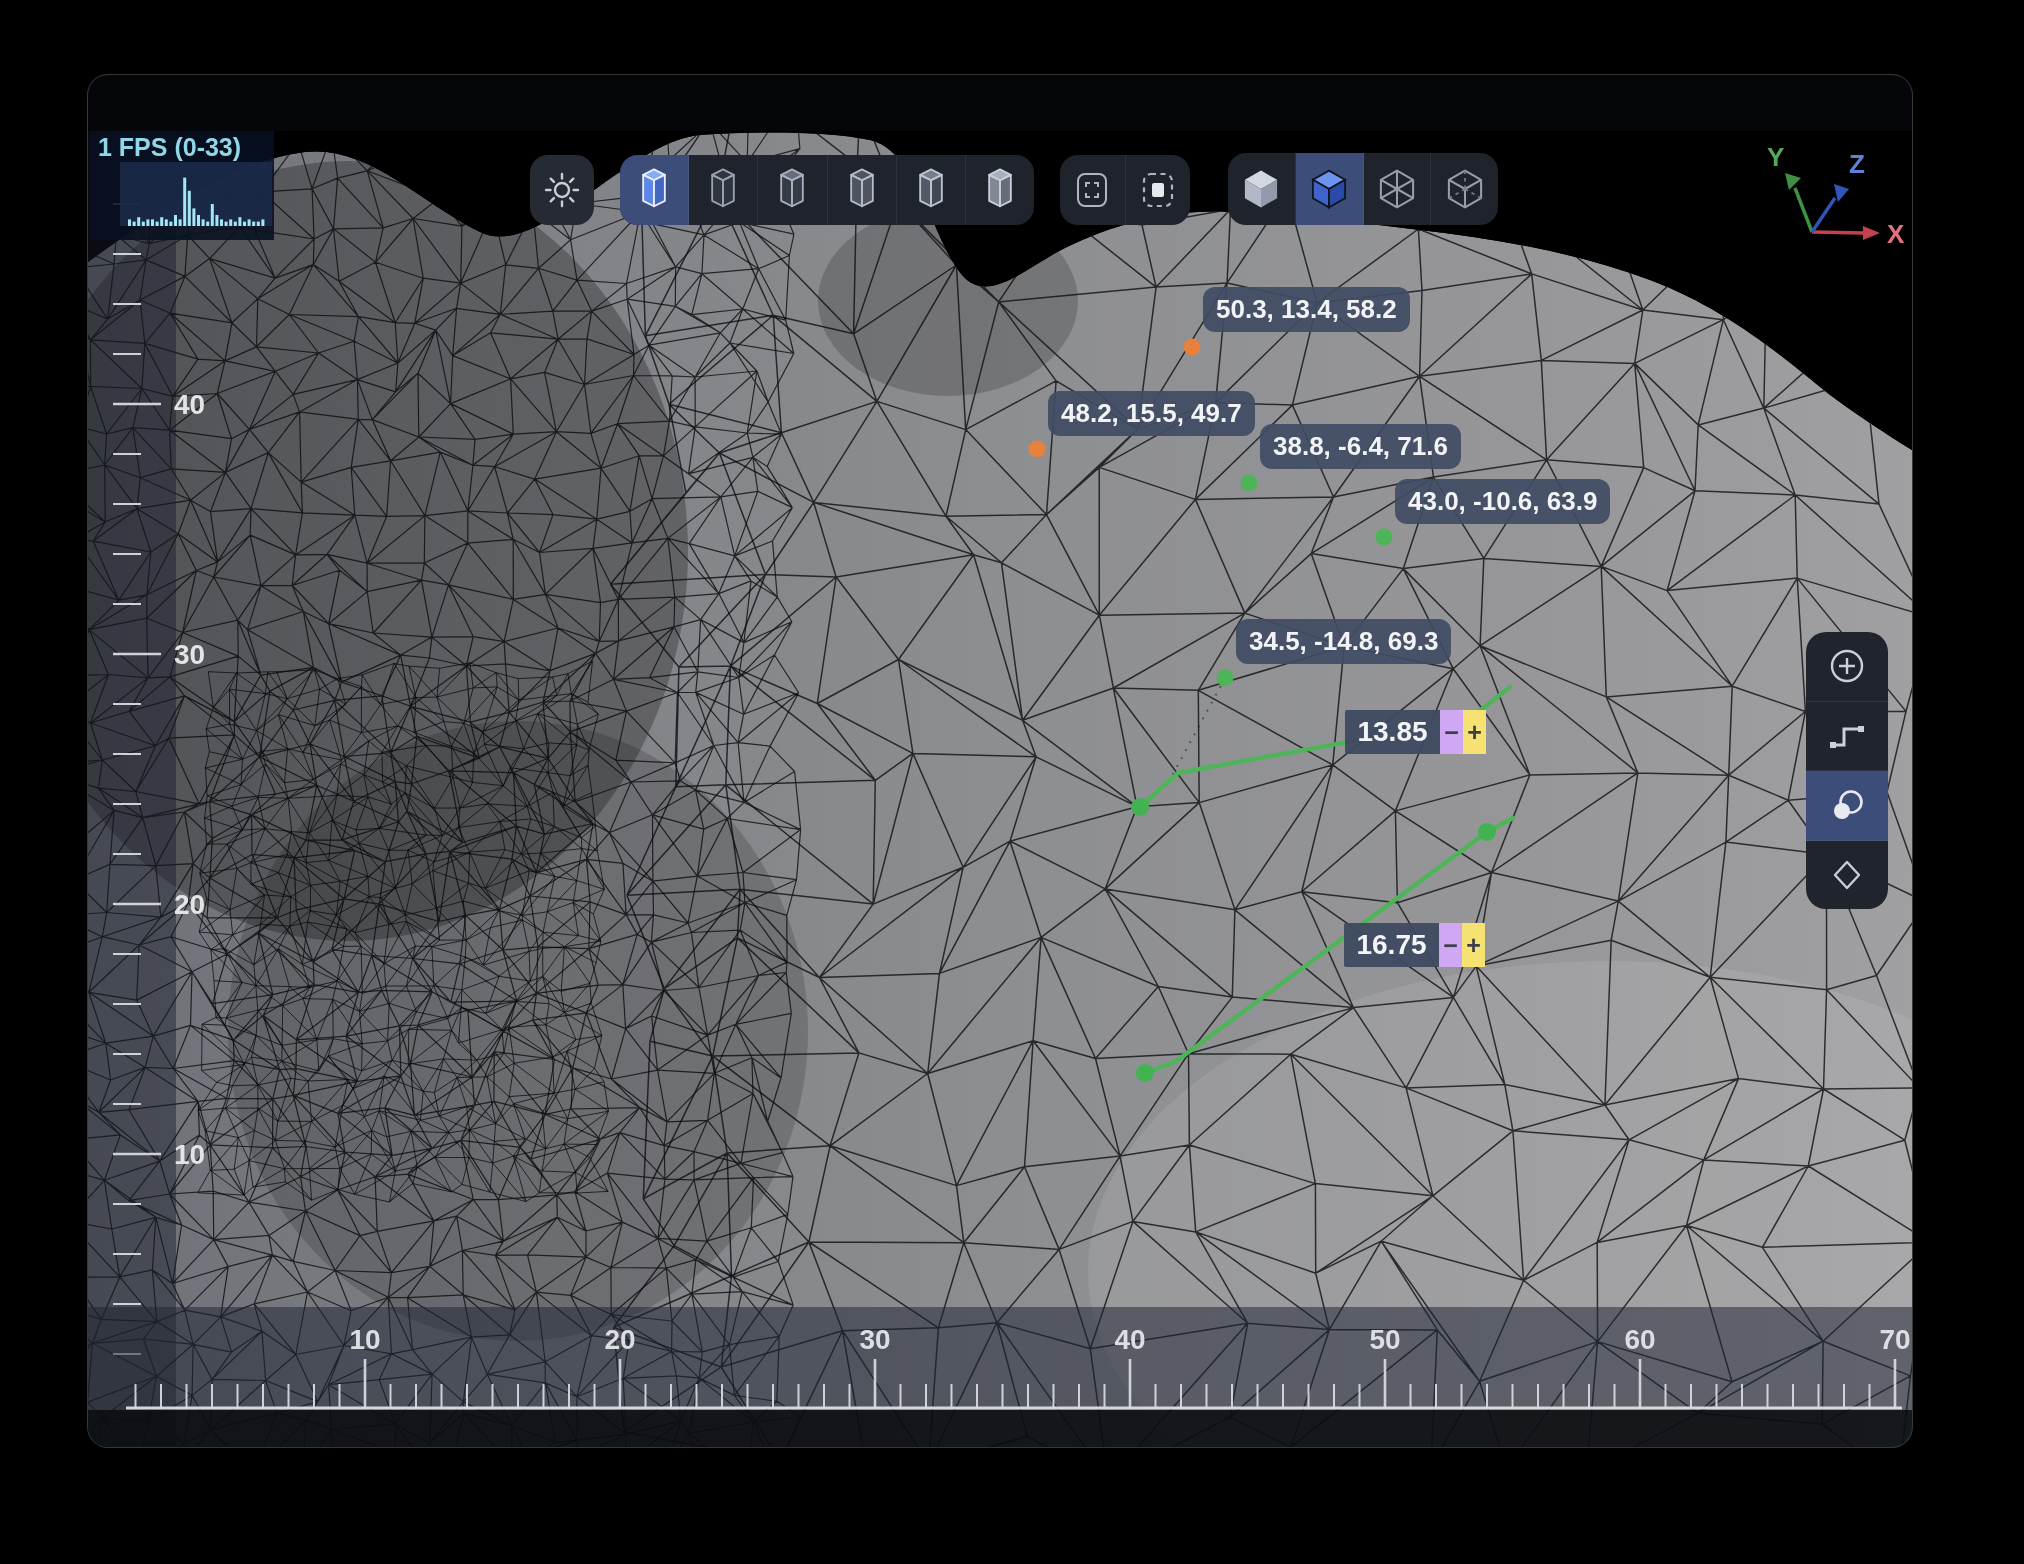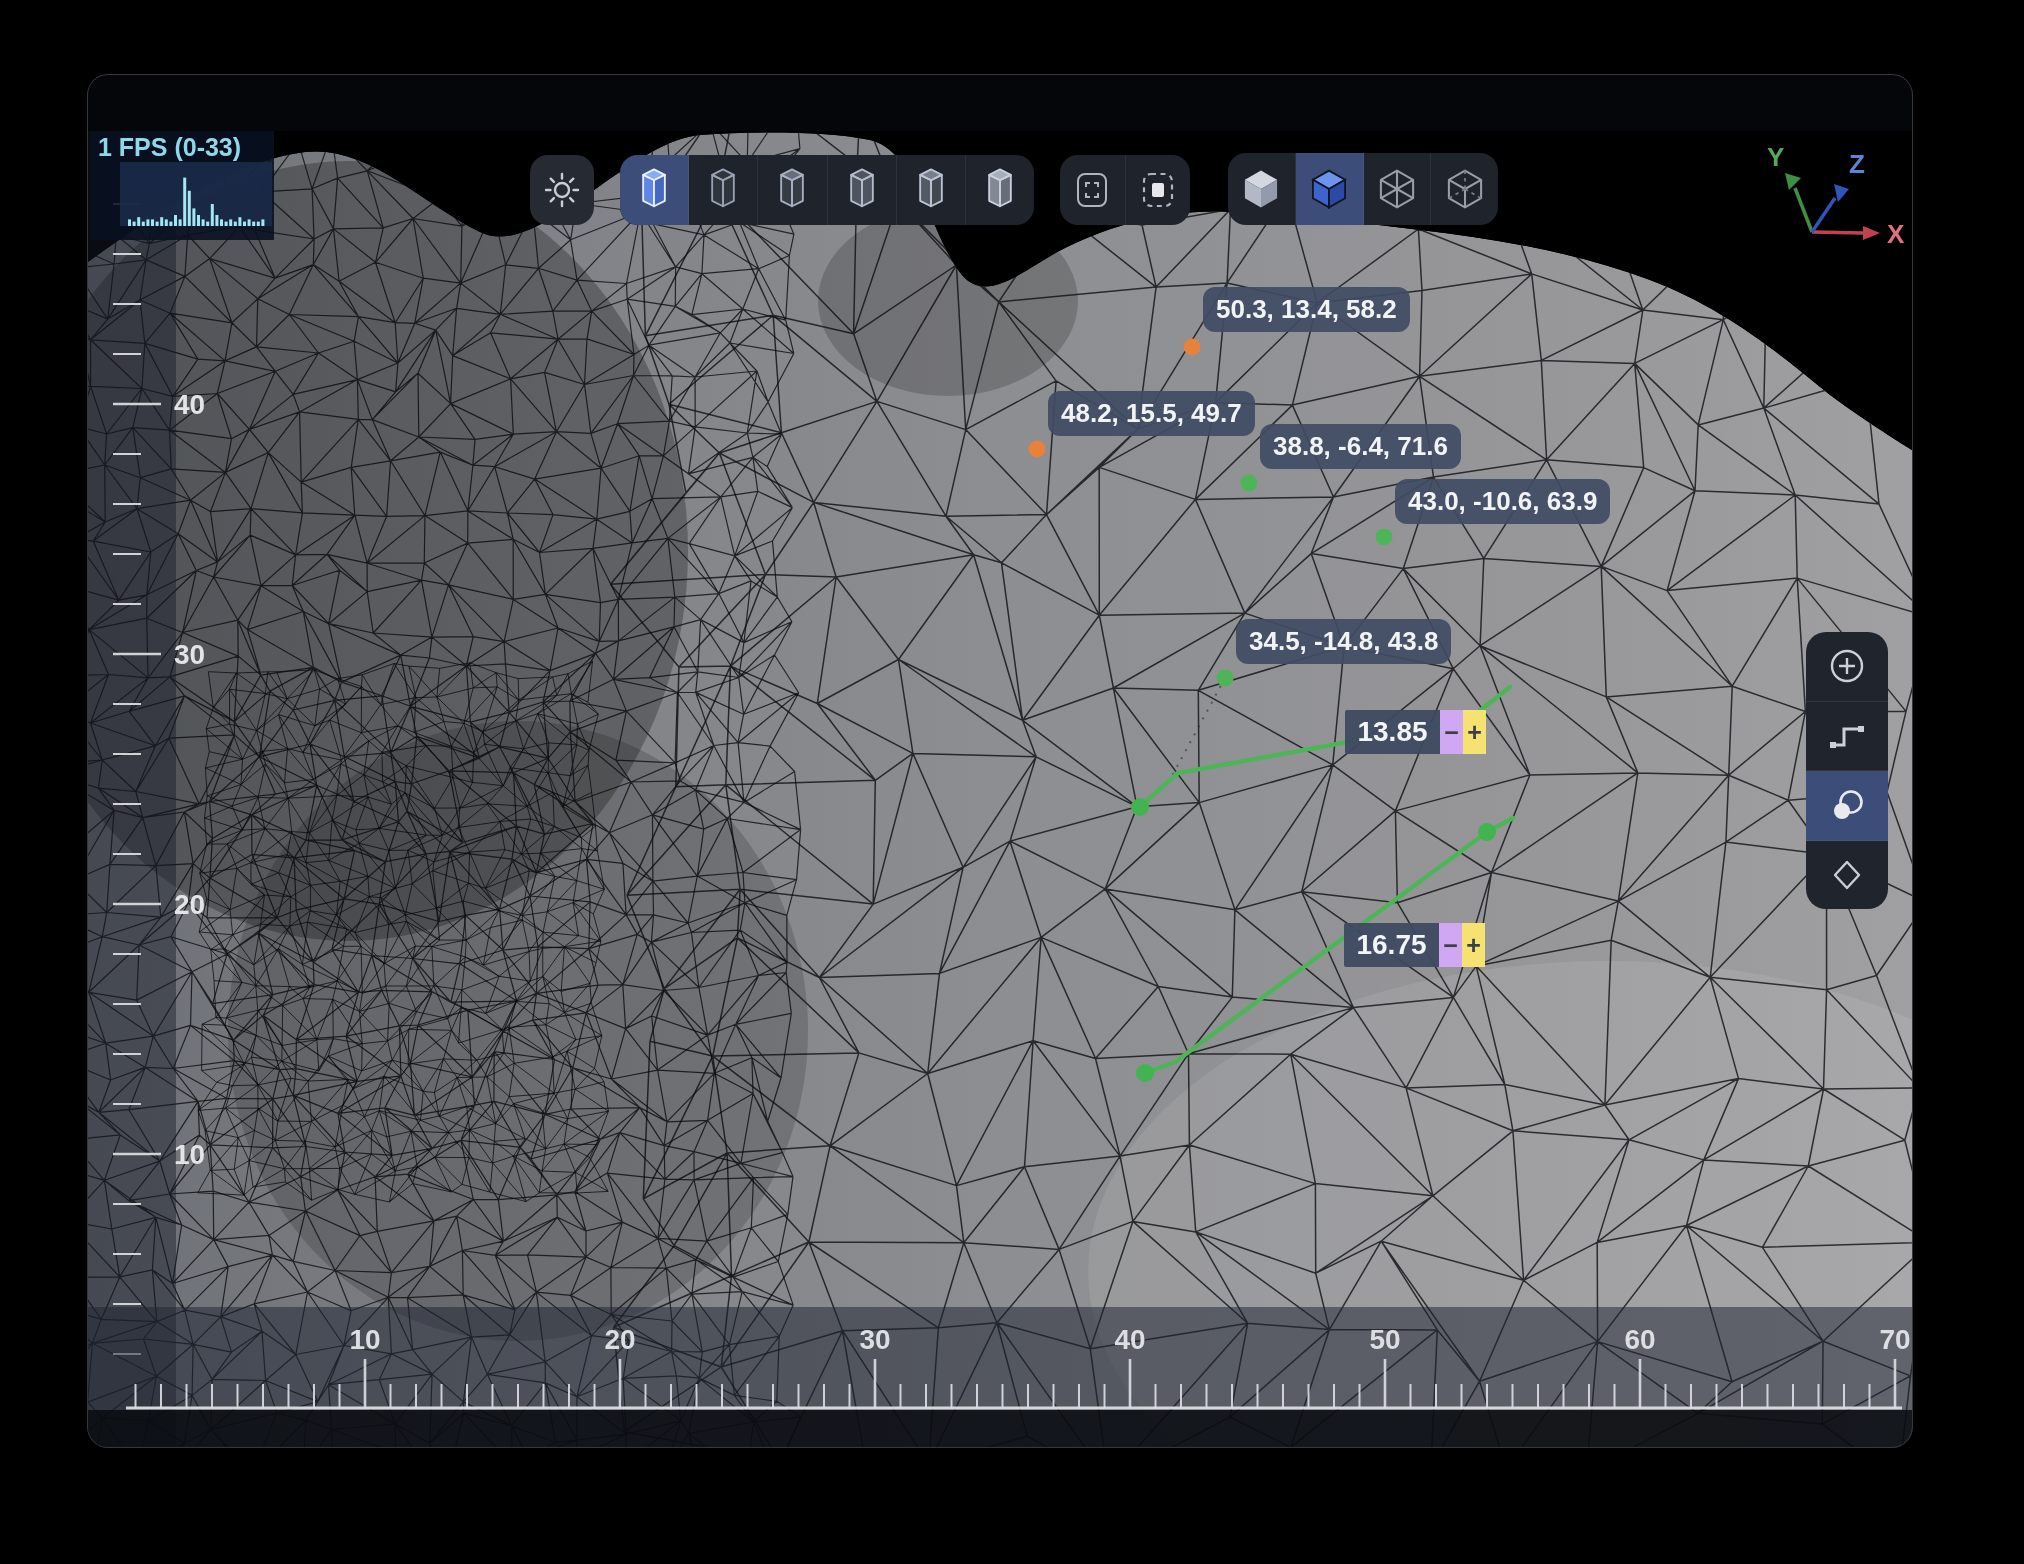--- a/index.html
+++ b/index.html
@@ -438,15 +438,15 @@
       <button class="scell">
         <svg width="44" height="44" viewBox="-22 -22 44 44">
           <polygon points="0,-13 12,0 0,13 -12,0" fill="none" stroke="#c9cdd5" stroke-width="2.4" stroke-linejoin="round"></polygon>
         </svg>
         </button>
     </div>
   <div class="pt-label" style="left: 1115px; top: 156px;">50.3, 13.4, 58.2</div>
       <div class="pt-label" style="left: 960px; top: 260px;">48.2, 15.5, 49.7</div>
       <div class="pt-label" style="left: 1172px; top: 293px;">38.8, -6.4, 71.6</div>
       <div class="pt-label" style="left: 1307px; top: 348px;">43.0, -10.6, 63.9</div>
-      <div class="pt-label" style="left: 1148px; top: 488px;">34.5, -14.8, 43.8</div>
+      <div class="pt-label" style="left: 1148px; top: 488px;">34.5, -14.8, 69.3</div>
     </div>
 </div>
 
 </body></html>

